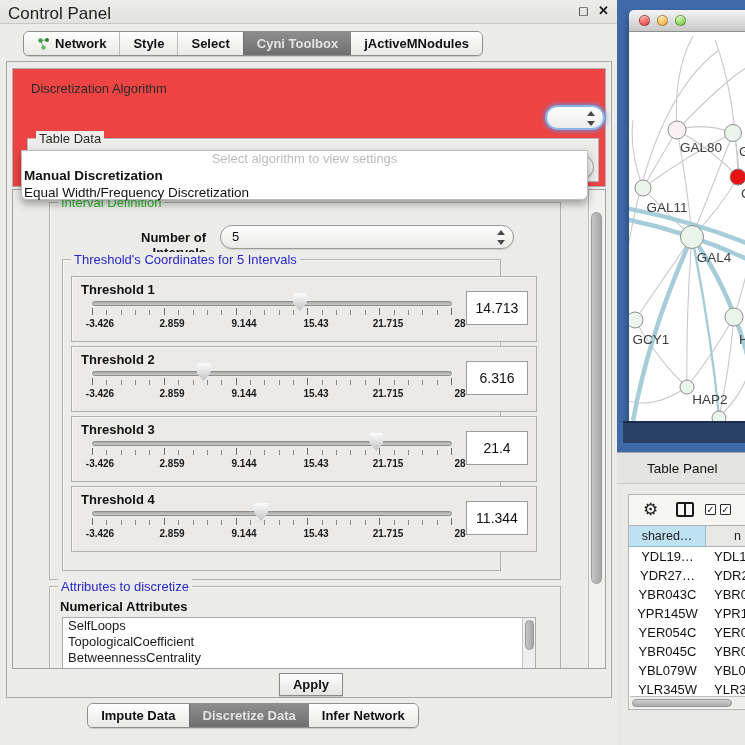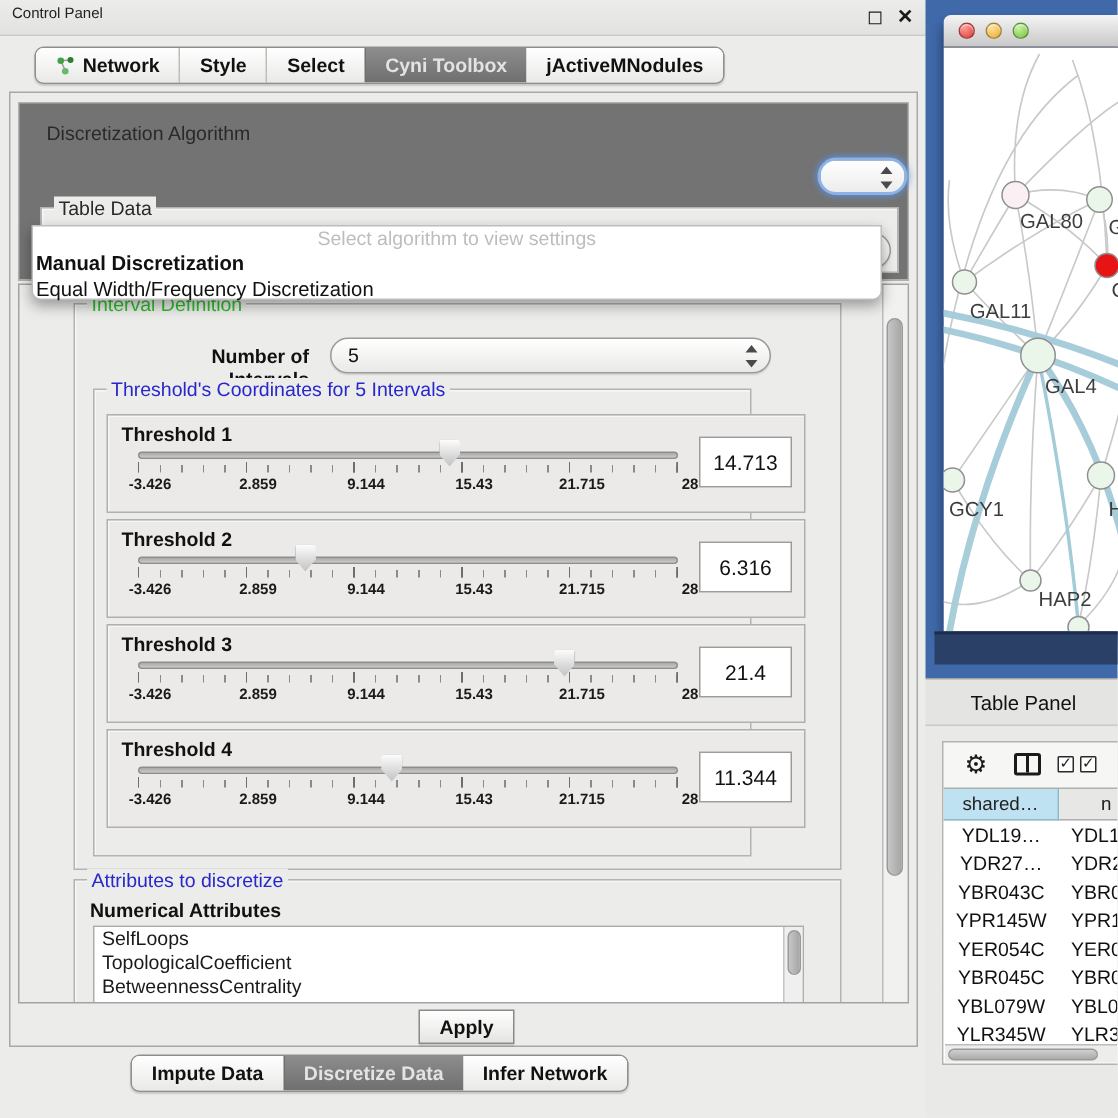--- a/index.html
+++ b/index.html
@@ -2,21 +2,21 @@
 <html><head>
 <meta charset="utf-8">
 <style>
   * { margin:0; padding:0; box-sizing:border-box; }
   html,body { width:745px; height:745px; overflow:hidden;
     font-family:"Liberation Sans", sans-serif; background:#ececea; }
 
   
   #control-panel { position:absolute; left:0; top:0; width:617px; height:745px; background:#ececea; }
   #cp-titlebar { position:absolute; left:0; top:0; width:617px; height:24px; background:linear-gradient(#ececea,#e2e2e0); border-bottom:1px solid #c9c9c7; }
-  #cp-title { position:absolute; left:8px; top:4px; font-size:10px; color:#222; }
+  #cp-title { position:absolute; left:8px; top:4px; font-size:17px; color:#222; }
   .winbtn { position:absolute; top:3px; font-size:13px; color:#1a1a1a; cursor:default; }
   #btn-float { left:578px; }
   #btn-close { left:598px; font-weight:bold; }
 
   
   .tabgroup { display:flex; border:1px solid #8f8f8f; border-radius:6px; overflow:hidden; background:#f7f7f5; box-shadow:0 1px 1px rgba(0,0,0,.15); }
   .tabrow { position:absolute; left:0; width:506px; display:flex; justify-content:center; }
   #top-tabs { top:31px; }
   #bottom-tabs { top:703px; }
   .tab { padding:4px 13px; font-size:13px; font-weight:bold; color:#111; background:linear-gradient(#ffffff,#e9e9e7); border-left:1px solid #bdbdbb; white-space:nowrap; display:flex; align-items:center; gap:5px; }
@@ -27,21 +27,21 @@
   
   #content-outer { position:absolute; left:6px; top:61px; width:606px; height:637px; border:1px solid #a8a8a6; background:#ececea; }
 
   
   .group { position:absolute; border:1px solid #b3b3b1; box-shadow:inset 1px 1px 0 rgba(255,255,255,.6); }
   .group-label { position:absolute; top:-8px; left:8px; background:#ececea; padding:0 3px; font-size:13px; white-space:nowrap; }
   .lbl-green { color:#2dbe2d; }
   .lbl-blue  { color:#2727cc; }
   .lbl-dark  { color:#2a2a2a; }
 
-  #algo-panel { position:absolute; left:5px; top:6px; width:594px; height:119px; border:1px solid #b0b0ae; background:#737373; }
+  #algo-panel { position:absolute; left:5px; top:6px; width:594px; height:119px; border:1px solid #b0b0ae; background:#ef4444; }
   #algo-label { position:absolute; left:18px; top:12px; font-size:13px; color:#2a2a2a; z-index:4; }
 
   
   #algo-combo-sliver { position:absolute; left:532px; top:36px; width:60px; height:25px; border-radius:13px; border:2px solid #8cb3e8; box-shadow:0 0 4px 1px rgba(92,146,224,.85); background:linear-gradient(#ffffff,#ececec); z-index:5; }
   .stepper { position:absolute; right:8px; top:4px; width:9px; height:15px; }
   .stepper::before, .stepper::after { content:""; position:absolute; left:1px; border-left:4px solid transparent; border-right:4px solid transparent; }
   .stepper::before { top:0; border-bottom:5px solid #4a4a4a; }
   .stepper::after { bottom:0; border-top:5px solid #4a4a4a; }
 
   

